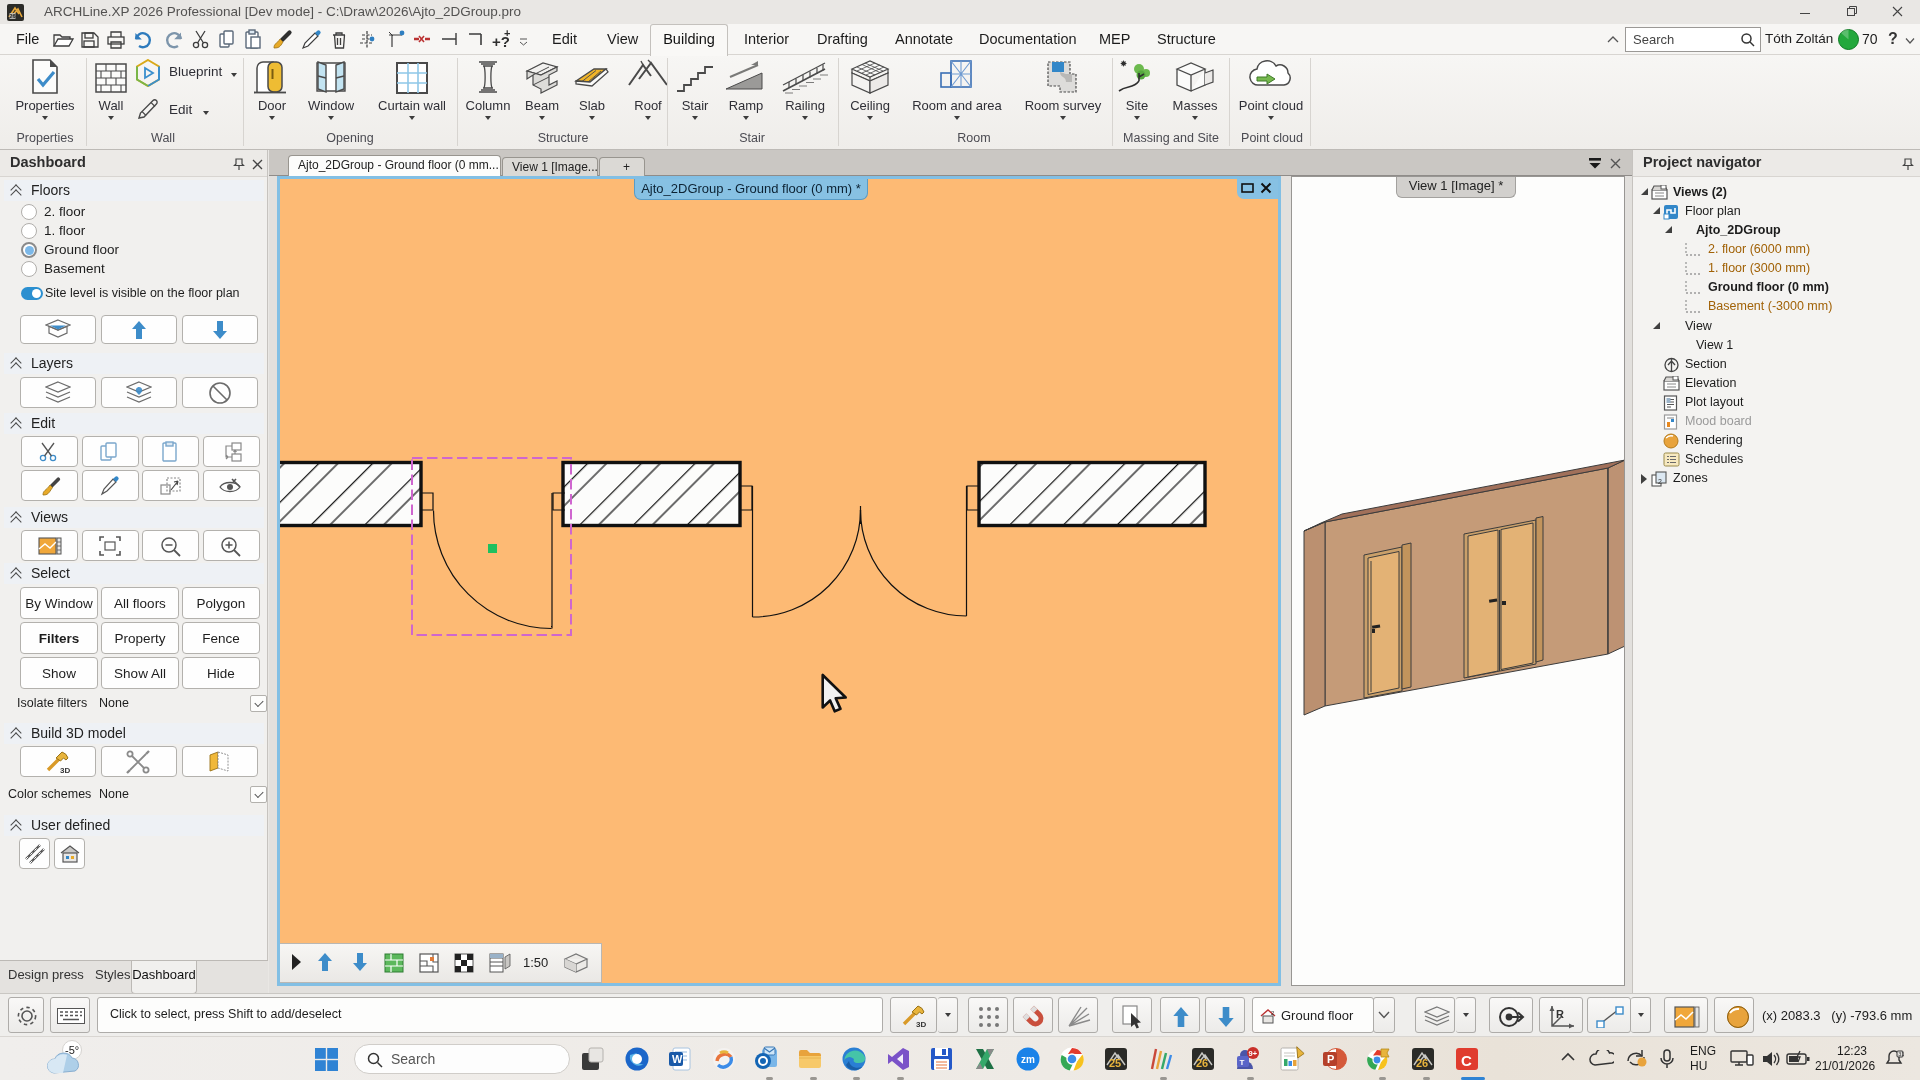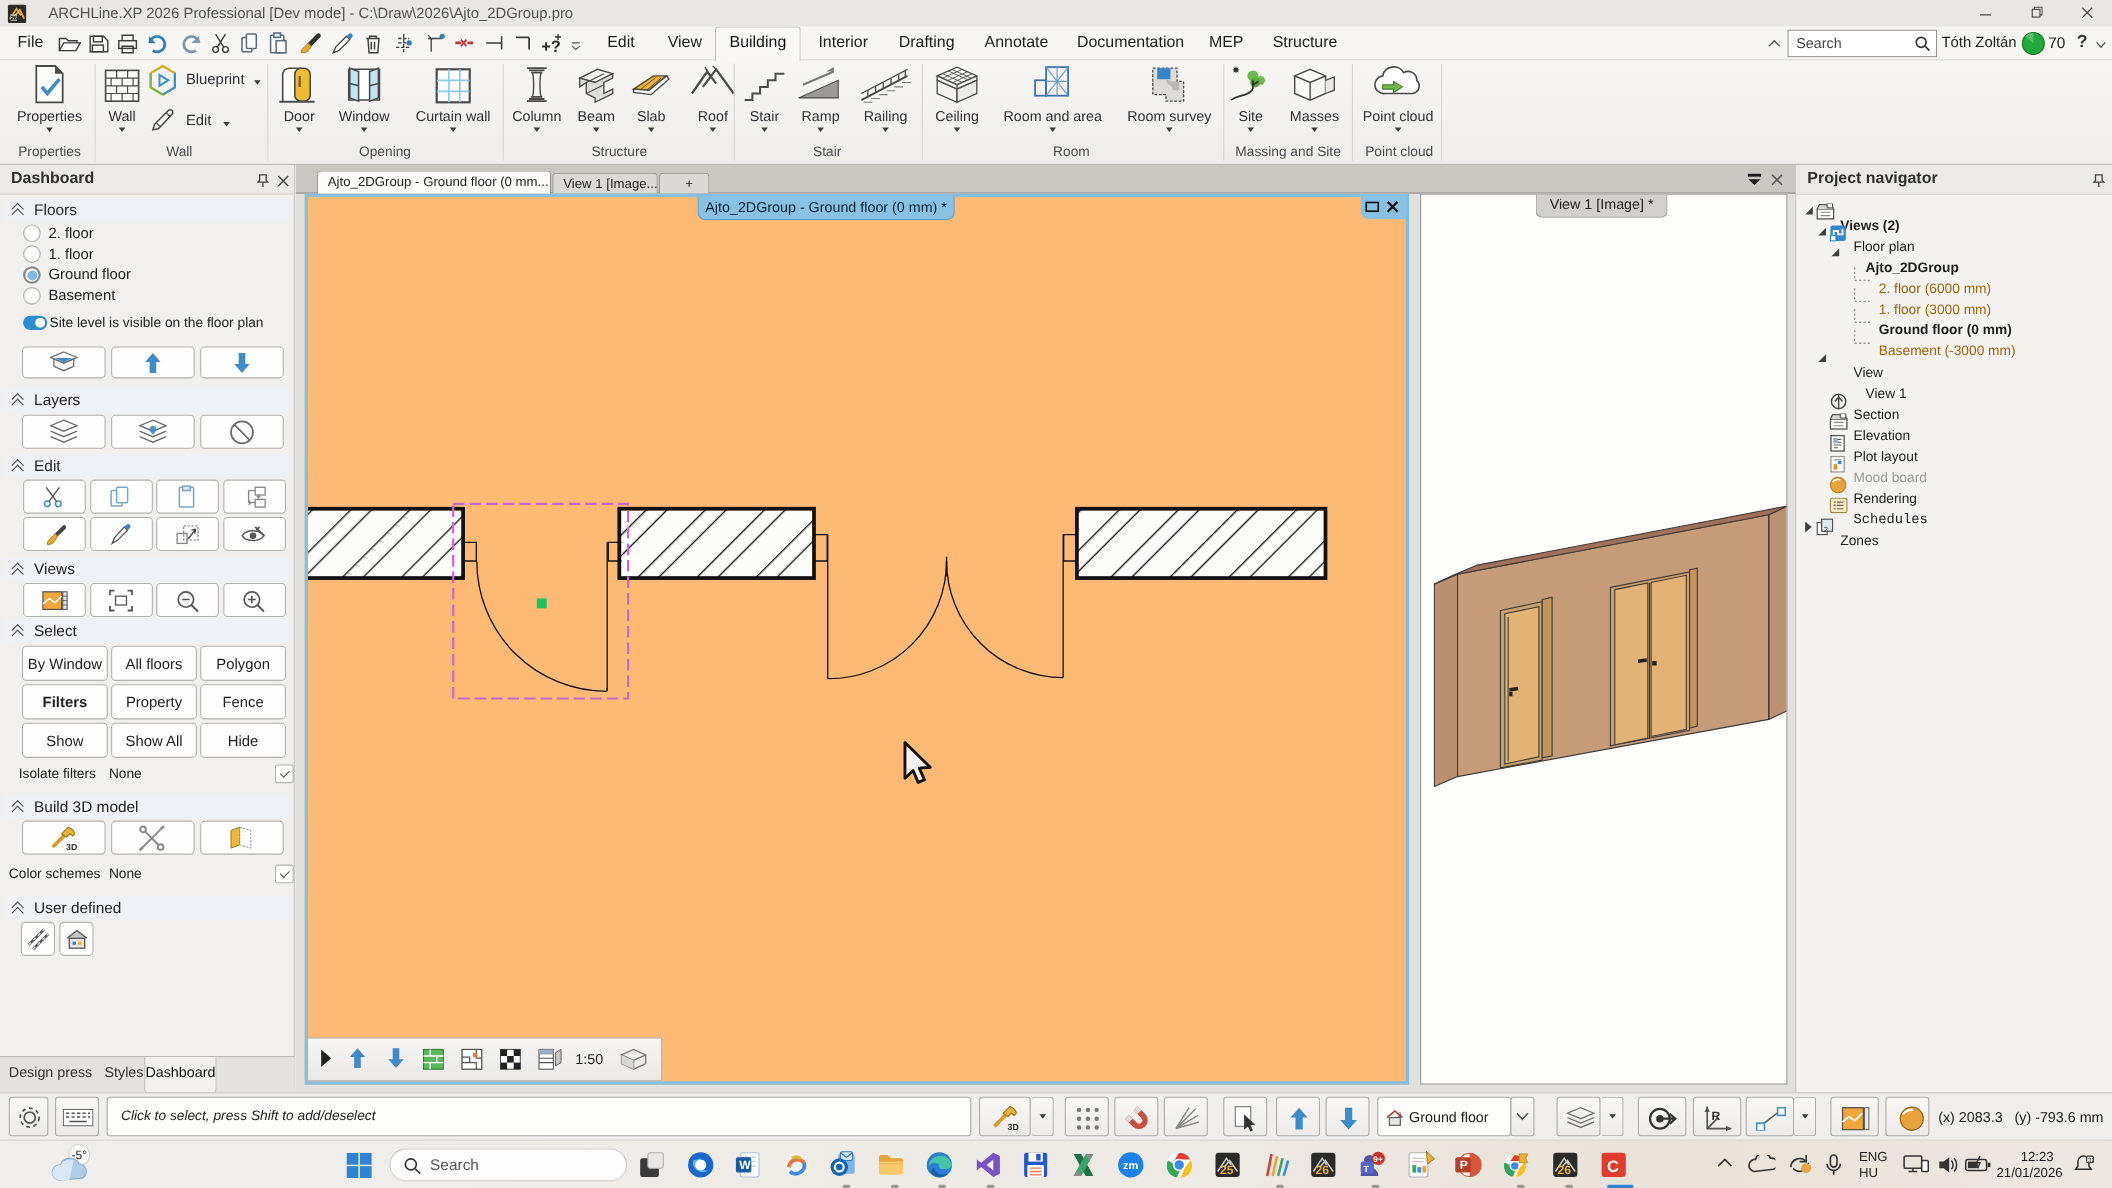--- a/index.html
+++ b/index.html
@@ -35,21 +35,21 @@
   .sechdr::after  { content:""; position:absolute; left:8px; top:11px; width:7px; height:7px; border-left:1.8px solid #4a4a4a; border-top:1.8px solid #4a4a4a; transform:rotate(45deg); }
   .radio { position:absolute; width:16px; height:16px; border-radius:8px; background:#fff; border:1px solid #b0aeab; }
   .radio.sel { border:2px solid #8a8a8a; }
   .radio.sel::after { content:""; position:absolute; left:1.5px; top:1.5px; width:9px; height:9px; border-radius:5px; background:#7cb8e8; }
   .dlabel { position:absolute; font-size:13.5px; color:#1d1d1d; white-space:nowrap; }
   .dbtn { position:absolute; background:#fefefe; border:1px solid #b3b1ad; border-radius:4px; display:flex; align-items:center; justify-content:center; }
   .txtbtn { font-size:13.5px; color:#1d1d1d; }
   .ddrop { position:absolute; width:17px; height:17px; background:#fdfdfc; border:1px solid #b3b1ad; border-radius:2px; }
   .ddrop::after { content:""; position:absolute; left:4px; top:6px; width:7px; height:4px; border-left:1px solid #555; border-bottom:1px solid #555; transform:translateY(-2px) rotate(-45deg); }
   .trow { position:absolute; left:0; width:288px; height:19px; }
-  .ttext { position:absolute; top:14px; font-size:12.5px; color:#1c1c1c; white-space:nowrap; }
+  .ttext { position:absolute; top:1px; font-size:12.5px; color:#1c1c1c; white-space:nowrap; }
   .ttext.b { font-weight:bold; }
   .ttext.g { color:#a16207; }
   .ttext.g2 { color:#9a9a9a; }
   .ticon { position:absolute; top:1px; }
   .tarrow { position:absolute; top:4px; width:0; height:0; }
   .tarrow.dn { border-bottom:7px solid #404040; border-left:7px solid transparent; }
   .tarrow.rt { border-left:6px solid #404040; border-top:5px solid transparent; border-bottom:5px solid transparent; }
 
   
   #canvasarea { position:absolute; left:269px; top:150px; width:1363px; height:843px; background:#e2e0dd; }
@@ -922,21 +922,21 @@
         <path d="M3,5 a7,7 0 0 1 7,-2" stroke="#fff" stroke-width="1.6" fill="none"></path>
         <circle cx="8" cy="8" r="7" fill="none" stroke="#b57b1a" stroke-width="1"></circle>
       </svg>
     <span class="ttext" style="left:52px;">Rendering</span>
     </div>
   <div class="trow" style="top:301px;">
     <svg class="ticon" style="left:30px;" width="17" height="15" viewBox="0 0 17 15">
         <rect x="1" y="1" width="15" height="13" rx="1.5" fill="#f7e9c0" stroke="#9a8a4a" stroke-width="1"></rect>
         <path d="M4,4.5 h2 M7,4.5 h6 M4,7.5 h2 M7,7.5 h6 M4,10.5 h2 M7,10.5 h6" stroke="#6a6a6a" stroke-width="1.1"></path>
       </svg>
-    <span class="ttext" style="left:52px;font-family:Liberation Mono, monospace;">Schedules</span>
+    <span class="ttext" style="left:52px;">Schedules</span>
     </div>
   <div class="trow" style="top:320px;">
       <span class="tarrow rt" style="left:8px;"></span>
     <svg class="ticon" style="left:18px;" width="16" height="16" viewBox="0 0 16 16">
         <rect x="1" y="4" width="9" height="11" fill="#fff" stroke="#555" stroke-width="1.1"></rect>
         <rect x="5" y="1" width="10" height="11" fill="#dce8f2" stroke="#555" stroke-width="1.1"></rect>
         <text x="7" y="13" font-size="7" fill="#333" font-family="Liberation Sans">2</text>
       </svg>
     <span class="ttext" style="left:40px;">Zones</span>
     </div>
@@ -950,21 +950,21 @@
         </g>
       </svg>
   </div>
   <div class="sbtn" style="left:50px;width:40px;">
     <svg class="abs" style="left:6px;top:10px" width="28" height="16" viewBox="0 0 28 16">
         <rect x="0.5" y="0.5" width="27" height="15" fill="#fff" stroke="#555" stroke-width="1"></rect>
         <path d="M3,4 h3 M8,4 h3 M13,4 h3 M18,4 h3 M23,4 h2 M3,7.5 h3 M8,7.5 h3 M13,7.5 h3 M18,7.5 h3 M23,7.5 h2 M6,11.5 h16" stroke="#555" stroke-width="1.4"></path>
       </svg>
   </div>
   <div class="sbtn" style="left:97px;width:786px;background:#fdfdfc;"></div>
-  <div class="abs" style="left:110px;top:13px;font-size:12.5px;color:#1c1c1c;z-index:2;font-style:italic;">Click to select, press Shift to add/deselect</div>
+  <div class="abs" style="left:110px;top:13px;font-size:12.5px;color:#1c1c1c;z-index:2;">Click to select, press Shift to add/deselect</div>
   <div class="sbtn" style="left:890px;width:47px;">
     <svg class="abs" style="left:10px;top:6px" width="26" height="24" viewBox="0 0 26 24">
         <path d="M3,20 L14,9" stroke="#d99a28" stroke-width="3.4"></path>
         <path d="M11,8 l6,-6 a9,9 0 0 1 6,6 l-2,2 -2.5,-2 -3,3 z" fill="#e8b43c" stroke="#9a7216" stroke-width="1"></path>
         <text x="15" y="23" font-size="8" font-weight="bold" fill="#333">3D</text>
       </svg>
   </div>
   <div class="sbtn" style="left:938px;width:20px;border-left:none;">
       <div class="caret" style="margin-top:0"></div>
     </div>

